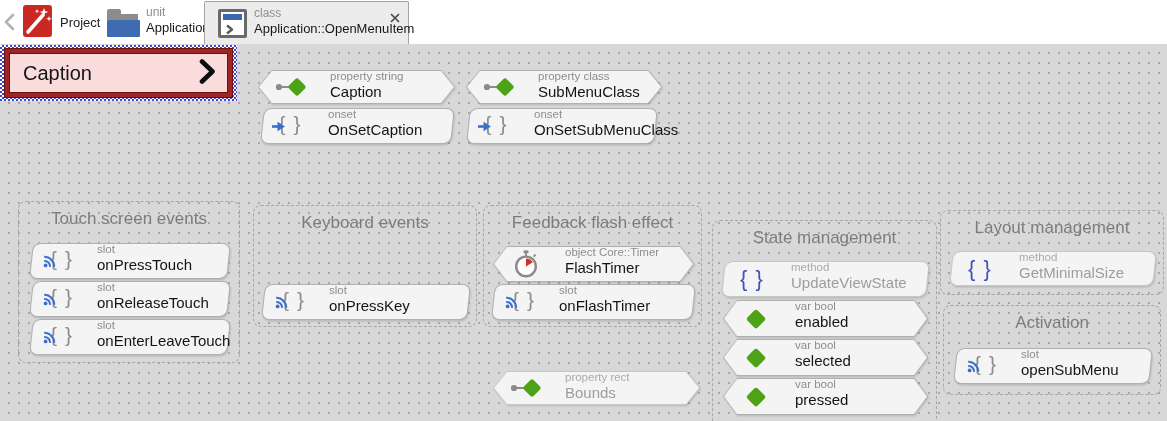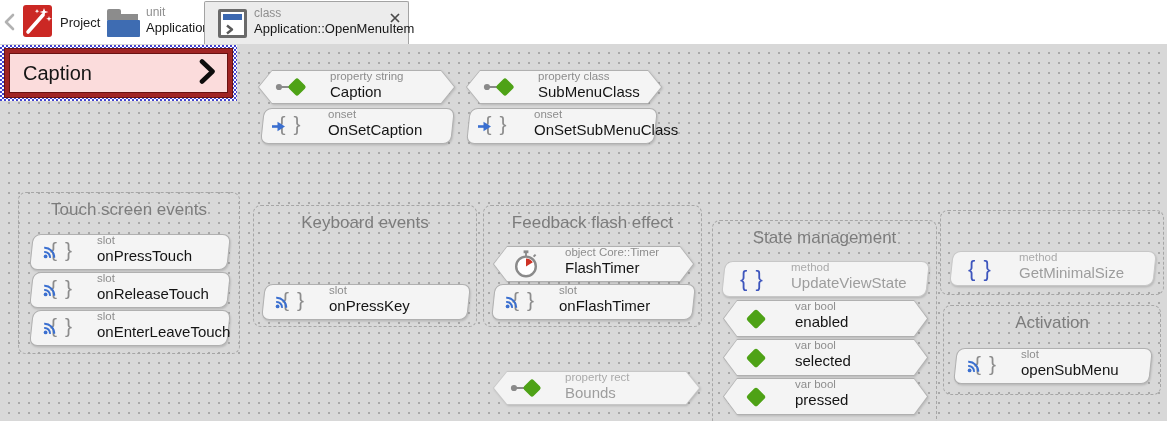--- a/index.html
+++ b/index.html
@@ -195,21 +195,21 @@
                 <path d="M5.5 0.8 L13 5.5 L5.5 10.2 Z" fill="#3a6fd0"></path>
               </svg></span>
         </span>
         <span class="txt">
             <span class="type">onset</span>
             <span class="name">OnSetSubMenuClass</span>
           </span>
       </div>
     </div>
 
-    <div class="group" style="left:18px;top:148px;width:222px;height:162px">
+    <div class="group" style="left:18px;top:157px;width:222px;height:162px">
       <div class="gtitle">Touch screen events</div>
       <div class="brick skew" style="left:12px;top:41px;width:198px;height:36px">
         <div class="shape"></div>
         <div class="content">
           <span class="icon-cell slot-ic">
               <span class="braces">{ }</span>
             <span class="slot-sig"><svg width="13" height="13" viewBox="0 0 13 13">
                   <circle cx="2.6" cy="10.4" r="1.9" fill="#3a6fd0"></circle>
                   <path d="M1.2 6 A5.4 5.4 0 0 1 7 11.8" fill="none" stroke="#3a6fd0" stroke-width="2"></path>
                   <path d="M1.2 1.8 A9.6 9.6 0 0 1 11.2 11.8" fill="none" stroke="#3a6fd0" stroke-width="2"></path>
@@ -365,20 +365,21 @@
           </span>
           <span class="txt">
               <span class="type">var bool</span>
               <span class="name">pressed</span>
             </span>
         </div>
       </div>
     </div>
 
     <div class="group" style="left:940px;top:166px;width:224px;height:85px">
+      <div class="gtitle">Layout management</div>
       <div class="brick skew dim" style="left:10px;top:40px;width:204px;height:35px">
         <div class="shape"></div>
         <div class="content">
           <span class="icon-cell">
               <span class="braces-blue">{ }</span>
             </span>
           <span class="txt">
               <span class="type">method</span>
               <span class="name">GetMinimalSize</span>
             </span>

